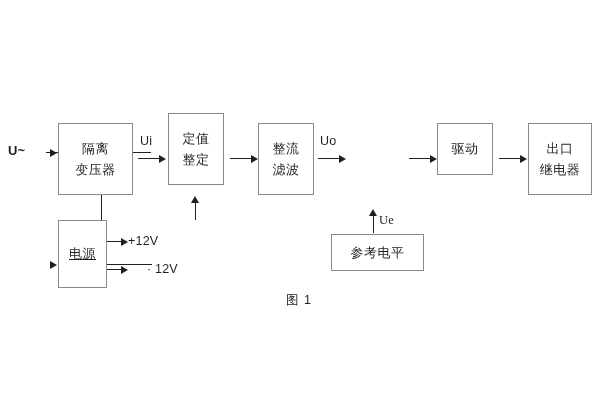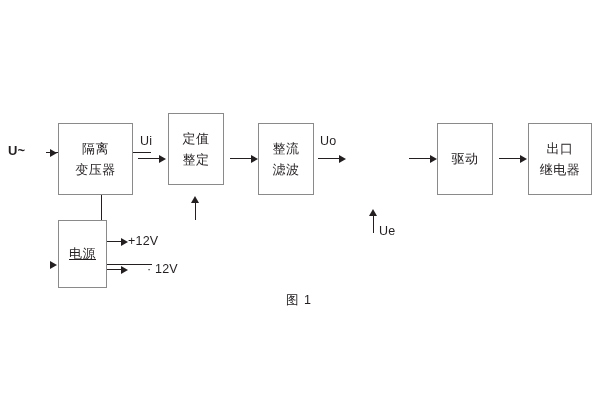--- a/index.html
+++ b/index.html
@@ -120,21 +120,21 @@
   </div>
 
   <div class="lbl" style="left:320px; top:134px;">Uo</div>
   <div class="hline" style="left:318px; top:158px; width:22px;"></div>
   <div class="ah-r" style="left:339px; top:154.5px;"></div>
 
 
   <div class="hline" style="left:409px; top:158px; width:22px;"></div>
   <div class="ah-r" style="left:430px; top:154.5px;"></div>
 
-  <div class="blk" style="left:437px; top:123px; width:56px; height:72px;">
+  <div class="blk" style="left:437px; top:123px; width:56px; height:52px;">
     <span class="ln">驱动</span>
   </div>
 
   <div class="hline" style="left:499px; top:158px; width:22px;"></div>
   <div class="ah-r" style="left:520px; top:154.5px;"></div>
 
   <div class="blk" style="left:528px; top:123px; width:64px; height:72px;">
     <span class="ln">出口</span>
     <span class="ln">继电器</span>
   </div>
@@ -148,20 +148,23 @@
   <div class="lbl" style="left:128px; top:234px;">+12V</div>
 
   <div class="hline" style="left:107px; top:269px; width:16px;"></div>
   <div class="ah-r" style="left:121px; top:265.5px;"></div>
   <div class="lbl" style="left:124px; top:262px;margin-left:23px;">· 12V</div>
 
 
   <div class="vline" style="left:195px; top:200px; height:20px;"></div>
   <div class="ah-u" style="left:191px; top:196px;"></div>
 
+  <div class="blk" style="left:331px; top:234px; width:93px; height:37px;">
+    <span class="ln">参考电平</span>
+  </div>
 
   <div class="vline" style="left:373px; top:213px; height:20px;"></div>
   <div class="ah-u" style="left:369px; top:209px;"></div>
-  <div class="lbl" style="left:379px; top:224px;">Ue</div>
+  <div class="lbl" style="left:379px; top:213px;font-family:Liberation Serif, serif;">Ue</div>
 
   <div class="cap" style="left:286px; top:292px;">图 1</div>
 
 </div>
 
 </body></html>

